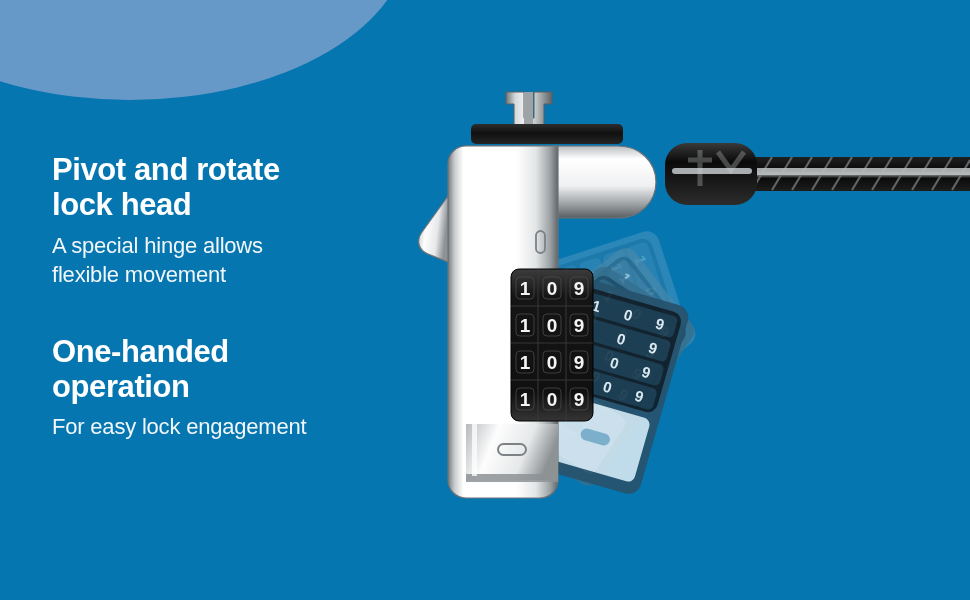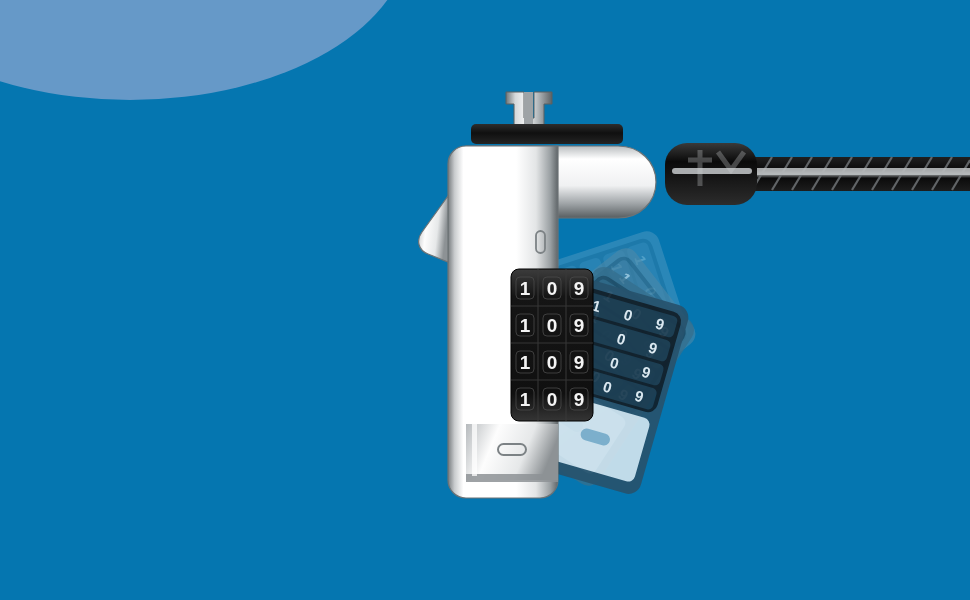--- a/index.html
+++ b/index.html
@@ -344,14 +344,30 @@
           <rect x="466" y="424" width="92" height="56" fill="url(#plateGrad)"></rect>
           <rect x="498" y="444" width="28" height="11" rx="5.5" fill="none" stroke="#7c8285" stroke-width="2"></rect>
           <rect x="466" y="474" width="92" height="8" fill="#8d9295" opacity="0.85"></rect>
         </g>
 
         <rect x="472" y="150" width="5" height="326" fill="#ffffff" opacity="0.75"></rect>
       </g>
     </svg>
   </div>
 
+  <div class="text-col">
+
+    <div class="feature-block">
+      <p class="headline">Pivot and rotate
+lock head</p>
+      <p class="subhead">A special hinge allows
+flexible movement</p>
+    </div>
+
+    <div class="feature-block">
+      <p class="headline">One-handed
+operation</p>
+      <p class="subhead">For easy lock engagement</p>
+    </div>
+
+  </div>
 
 </div>
 
 </body></html>

